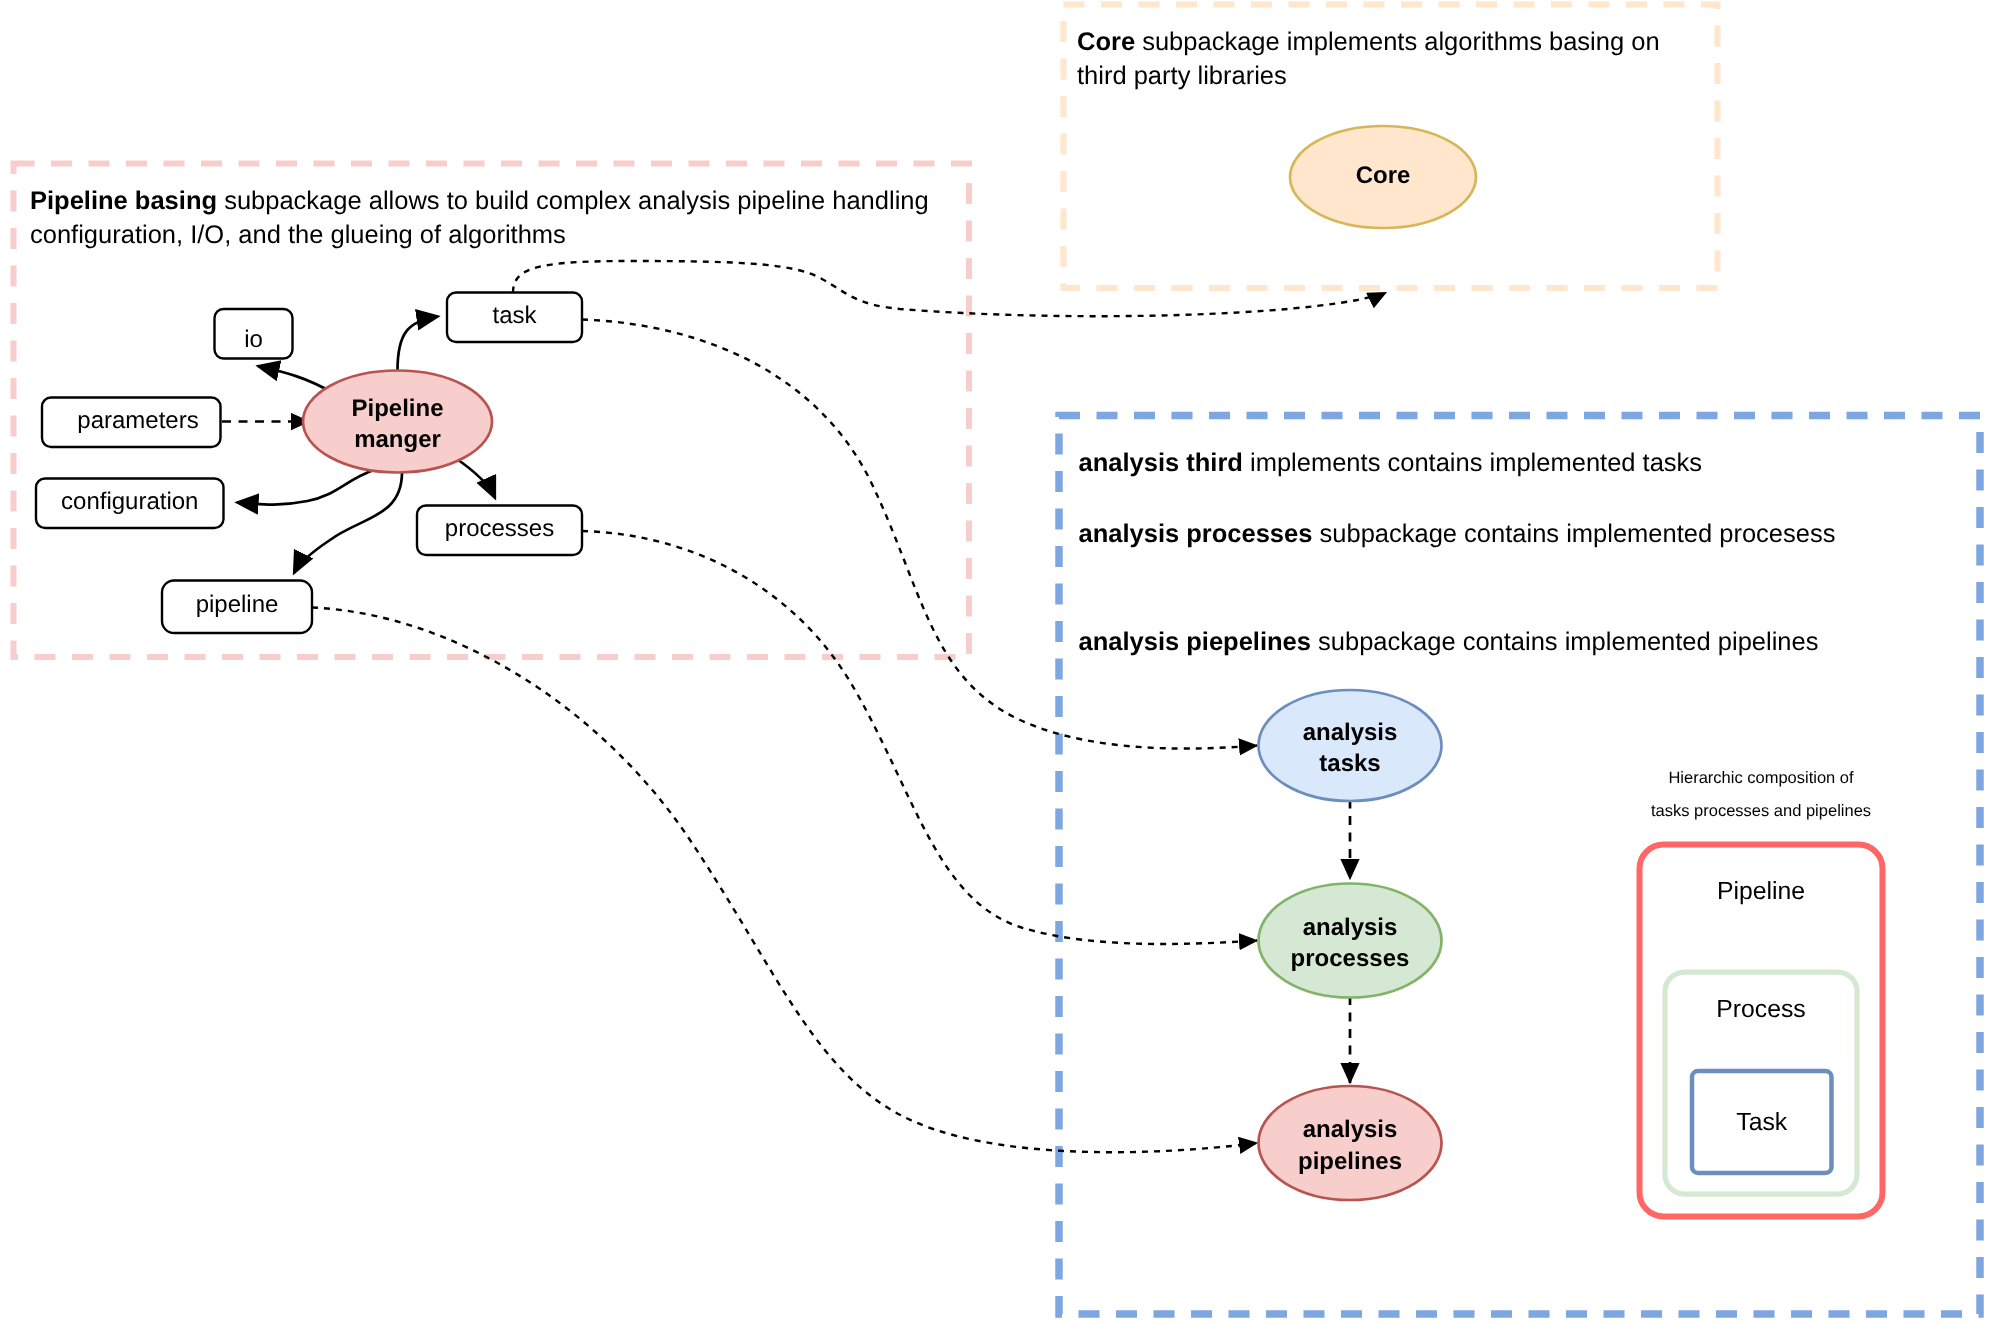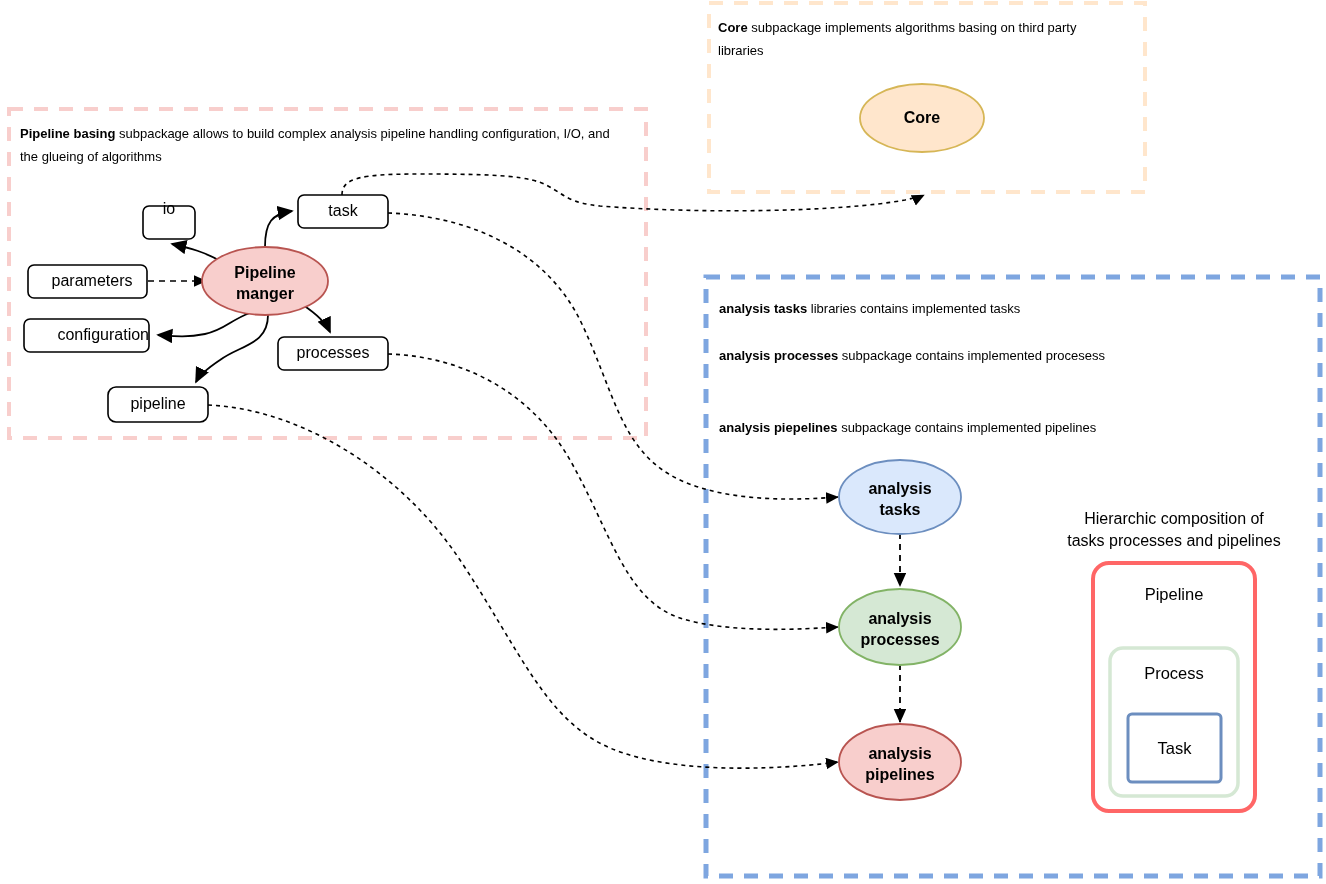--- a/index.html
+++ b/index.html
@@ -1,24 +1,24 @@
 <!DOCTYPE html>
 <html><head>
 <meta charset="utf-8">
 <style>
   html,body{margin:0;padding:0;background:#ffffff;}
   body{width:1326px;height:884px;font-family:"Liberation Sans",sans-serif;color:#000;}
   #stage{position:relative;width:1326px;height:884px;overflow:hidden;}
   svg.layer{position:absolute;left:0;top:0;width:1326px;height:884px;}
   .txt{position:absolute;}
-  .grp-note{font-size:13px;line-height:23px;color:#000;}
+  .grp-note{font-size:17px;line-height:23px;color:#000;}
   .grp-note b{font-weight:bold;}
   .nodelabel{font-size:16px;text-align:center;}
   .nodelabel.bold{font-weight:bold;}
-  .hier-title{font-size:16px;line-height:22px;text-align:center;}
+  .hier-title{font-size:11px;line-height:22px;text-align:center;}
   .hier-lbl{font-size:16.5px;text-align:center;}
 </style>
 </head>
 <body>
 
 <div id="stage">
 
   <svg class="layer" viewBox="0 0 1326 884">
     <defs>
       <marker id="arrHead" markerWidth="10" markerHeight="10" refX="8" refY="4" orient="auto" markerUnits="strokeWidth">
@@ -76,32 +76,32 @@
 
   <div class="txt grp-note" style="left:20px; top:122px; width:600px;">
     <b>Pipeline basing</b><span> subpackage allows to build complex analysis pipeline handling configuration, I/O, and the glueing of algorithms</span>
   </div>
 
   <div class="txt grp-note" style="left:718px; top:16px; width:400px;">
     <b>Core</b><span> subpackage implements algorithms basing on third party libraries</span>
   </div>
 
   <div class="txt grp-note" style="left:719px; top:297px; width:580px;">
-    <b>analysis tasks</b><span> libraries contains implemented tasks</span>
+    <b>analysis third</b><span> implements contains implemented tasks</span>
   </div>
   <div class="txt grp-note" style="left:719px; top:416px; width:590px;">
     <b>analysis piepelines</b><span> subpackage contains implemented pipelines</span>
   </div>
   <div class="txt grp-note" style="left:719px; top:344px; width:520px;">
     <b>analysis processes</b><span> subpackage contains implemented procesess</span>
   </div>
 
-  <div class="txt nodelabel" style="left:143px; top:200px; width:52px;">io</div>
+  <div class="txt nodelabel" style="left:143px; top:218px; width:52px;">io</div>
   <div class="txt nodelabel" style="left:28px; top:272px; width:128px;">parameters</div>
-  <div class="txt nodelabel" style="left:24px; top:326px; width:125px;text-align:right;">configuration</div>
+  <div class="txt nodelabel" style="left:24px; top:326px; width:125px;">configuration</div>
   <div class="txt nodelabel" style="left:298px; top:202px; width:90px;">task</div>
   <div class="txt nodelabel" style="left:278px; top:344px; width:110px;">processes</div>
   <div class="txt nodelabel" style="left:108px; top:395px; width:100px;">pipeline</div>
 
   <div class="txt nodelabel bold" style="left:203px; top:262px; width:124px; line-height:21px;">
     <div>Pipeline</div>
     <div>manger</div>
   </div>
   <div class="txt nodelabel bold" style="left:860px; top:109px; width:124px;">Core</div>
   <div class="txt nodelabel bold" style="left:838px; top:478px; width:124px; line-height:21px;">

